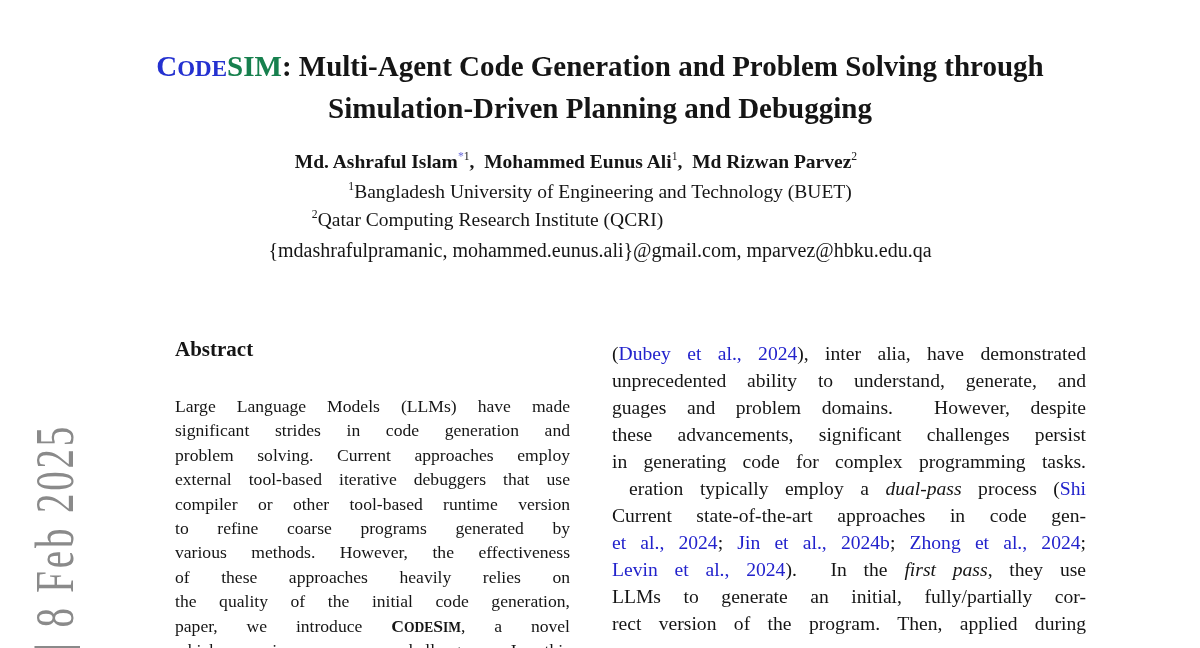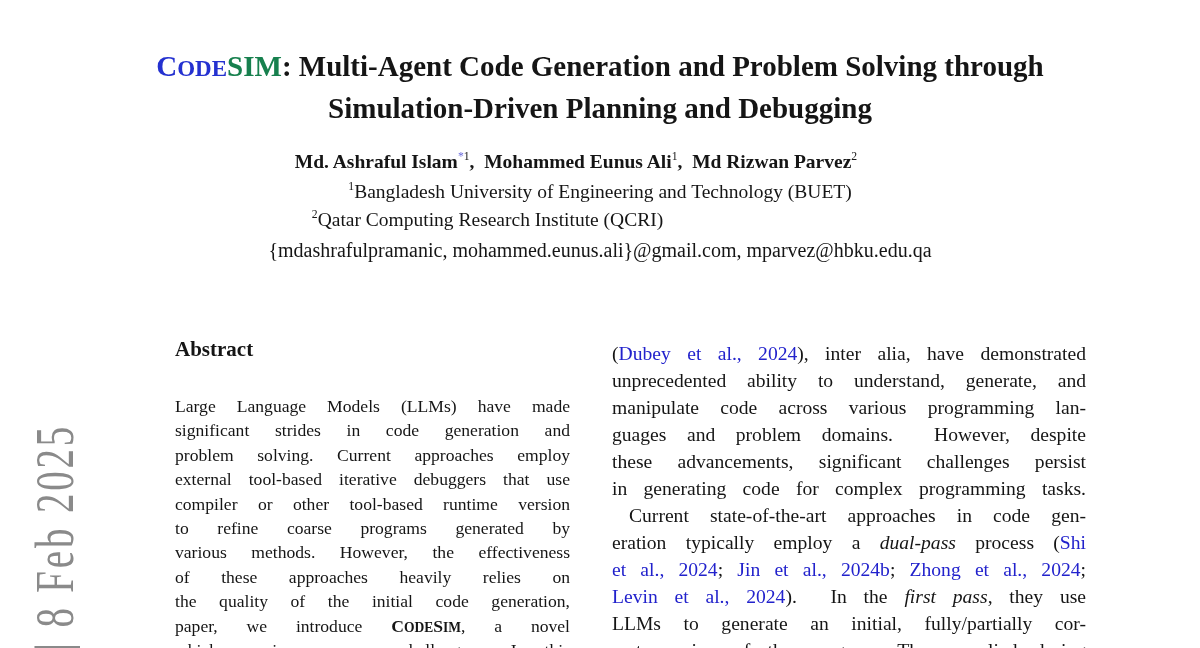--- a/index.html
+++ b/index.html
@@ -107,26 +107,25 @@
     <div class="jline"><span>of these approaches heavily relies on</span></div>
     <div class="jline"><span>the quality of the initial code generation,</span></div>
     <div class="jline"><span>paper, we introduce </span><span class="b">C</span><span class="bsc">ODE</span><span class="b">S</span><span class="bsc">IM</span><span>, a novel</span></div>
     <div class="jline"><span>which remains an open challenge.&nbsp; In this</span></div>
   </div>
 
 <div class="right-col">
   <div class="para1">
       <div class="jline"><span>(</span><span class="cite">Dubey et al., 2024</span><span>), inter alia, have demonstrated</span></div>
       <div class="jline"><span>unprecedented ability to understand, generate, and</span></div>
-      <div class="jline"><span>manipulate code across various programming lan-</span></div>
       <div class="jline"><span>guages and problem domains.&nbsp; However, despite</span></div>
       <div class="jline"><span>these advancements, significant challenges persist</span></div>
       <div class="jline"><span>in generating code for complex programming tasks.</span></div>
     </div>
   <div class="para2">
+      <div class="jline"><span>eration typically employ a </span><span class="it">dual-pass</span><span> process (</span><span class="cite">Shi</span></div>
       <div class="jline"><span>Current state-of-the-art approaches in code gen-</span></div>
-      <div class="jline"><span>eration typically employ a </span><span class="it">dual-pass</span><span> process (</span><span class="cite">Shi</span></div>
       <div class="jline"><span class="cite">et al., 2024</span><span>; </span><span class="cite">Jin et al., 2024b</span><span>; </span><span class="cite">Zhong et al., 2024</span><span>;</span></div>
       <div class="jline"><span class="cite">Levin et al., 2024</span><span>).&nbsp; In the </span><span class="it">first pass</span><span>, they use</span></div>
       <div class="jline"><span>LLMs to generate an initial, fully/partially cor-</span></div>
       <div class="jline"><span>rect version of the program. Then, applied during</span></div>
     </div>
 </div>
 
 </body></html>

